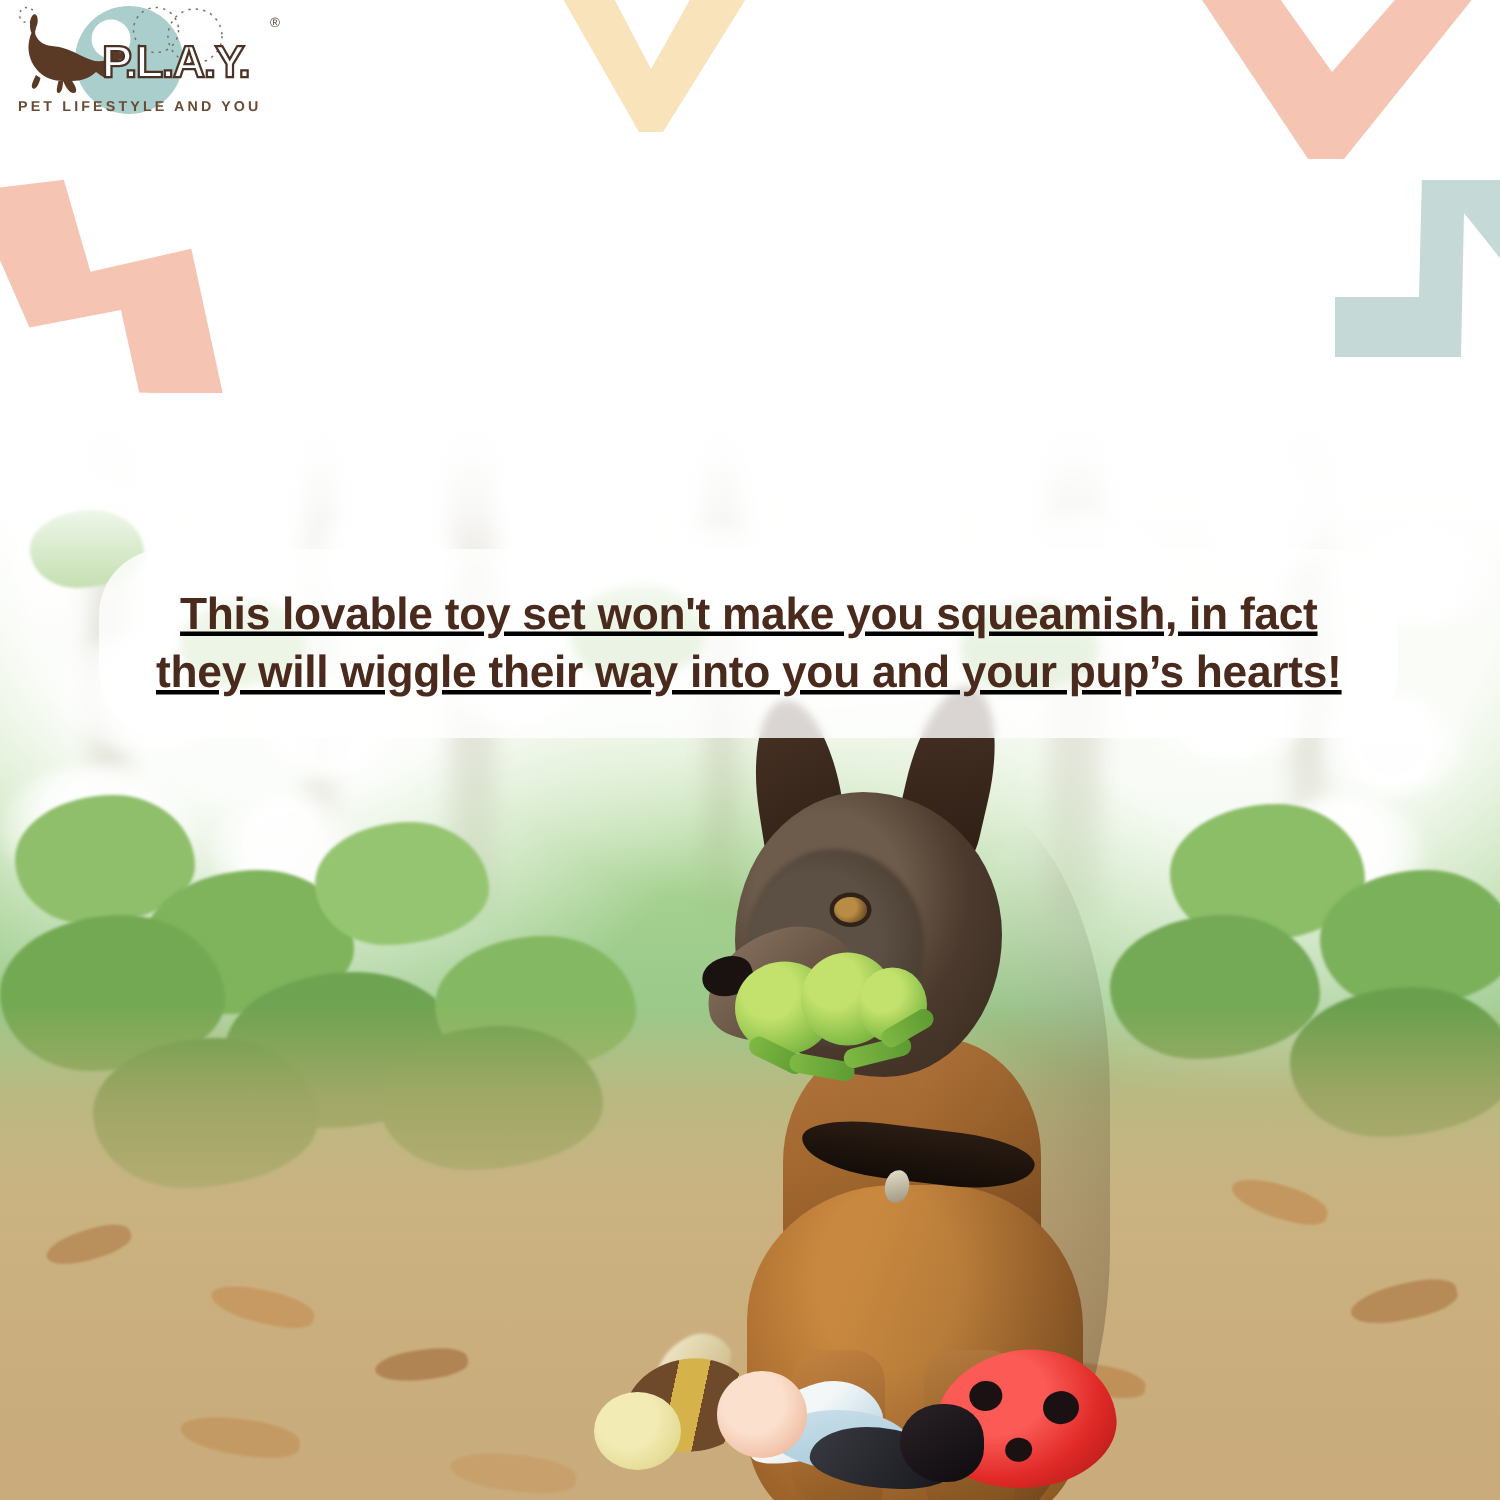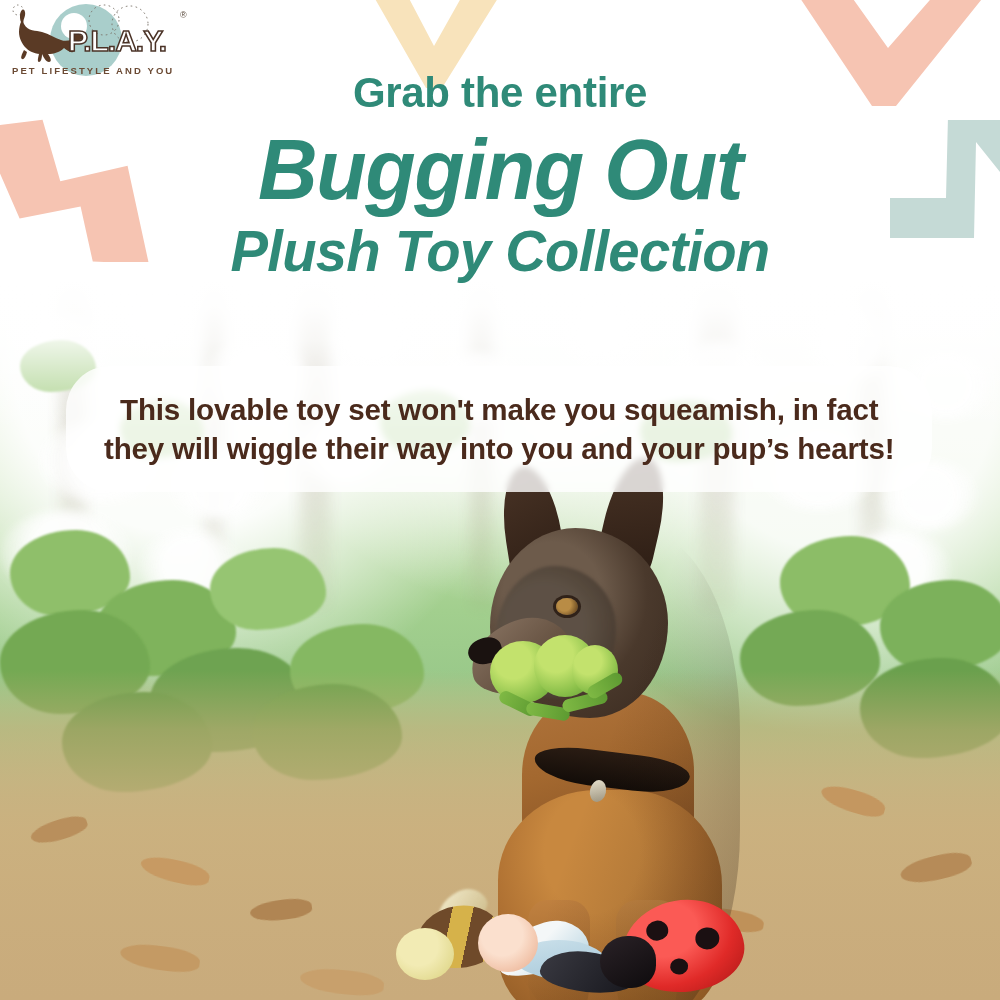--- a/index.html
+++ b/index.html
@@ -241,20 +241,21 @@
     transform:scaleX(.97);
   }
 
   
   .copy-panel{
     position:absolute; left:66px; top:366px; width:866px; height:126px;
     background:rgba(255,255,255,.80);
     border-radius:44px;
     display:flex; align-items:center; justify-content:center;
     backdrop-filter:blur(3px);
+    text-decoration:underline;
   }
   .copy-text{
     text-align:center; color:#4a2a1c;
     font-size:30px; font-weight:bold; line-height:1.30;
     letter-spacing:-.2px; padding:0 26px;
     transform:scaleX(.985);
   }
 </style>
 </head>
 <body>
@@ -415,25 +416,20 @@
       </g>
 
       <g font-family="'Liberation Sans', sans-serif" font-size="30" font-weight="bold" fill="#ffffff" stroke="#4a3226" stroke-width="1.5" letter-spacing="-1">
         <text x="60" y="47">P.L.A.Y.</text>
       </g>
       <text x="172" y="14" font-family="'Liberation Sans', sans-serif" font-size="9" fill="#5a4a3c">®</text>
       <text x="4" y="70" font-family="'Liberation Sans', sans-serif" font-size="9.5" font-weight="bold" letter-spacing="2.1" fill="#6b4a34">PET LIFESTYLE AND YOU</text>
     </svg>
   </div>
 
-  <div class="headline">
-    <div class="hl-small">Grab the entire</div>
-    <div class="hl-big">Bugging Out</div>
-    <div class="hl-mid">Plush Toy Collection</div>
-  </div>
 
   <div class="copy-panel">
     <div class="copy-text">
       <div>This lovable toy set won't make you squeamish, in fact</div>
       <div>they will wiggle their way into you and your pup’s hearts!</div>
     </div>
   </div>
 
 </div>
 

